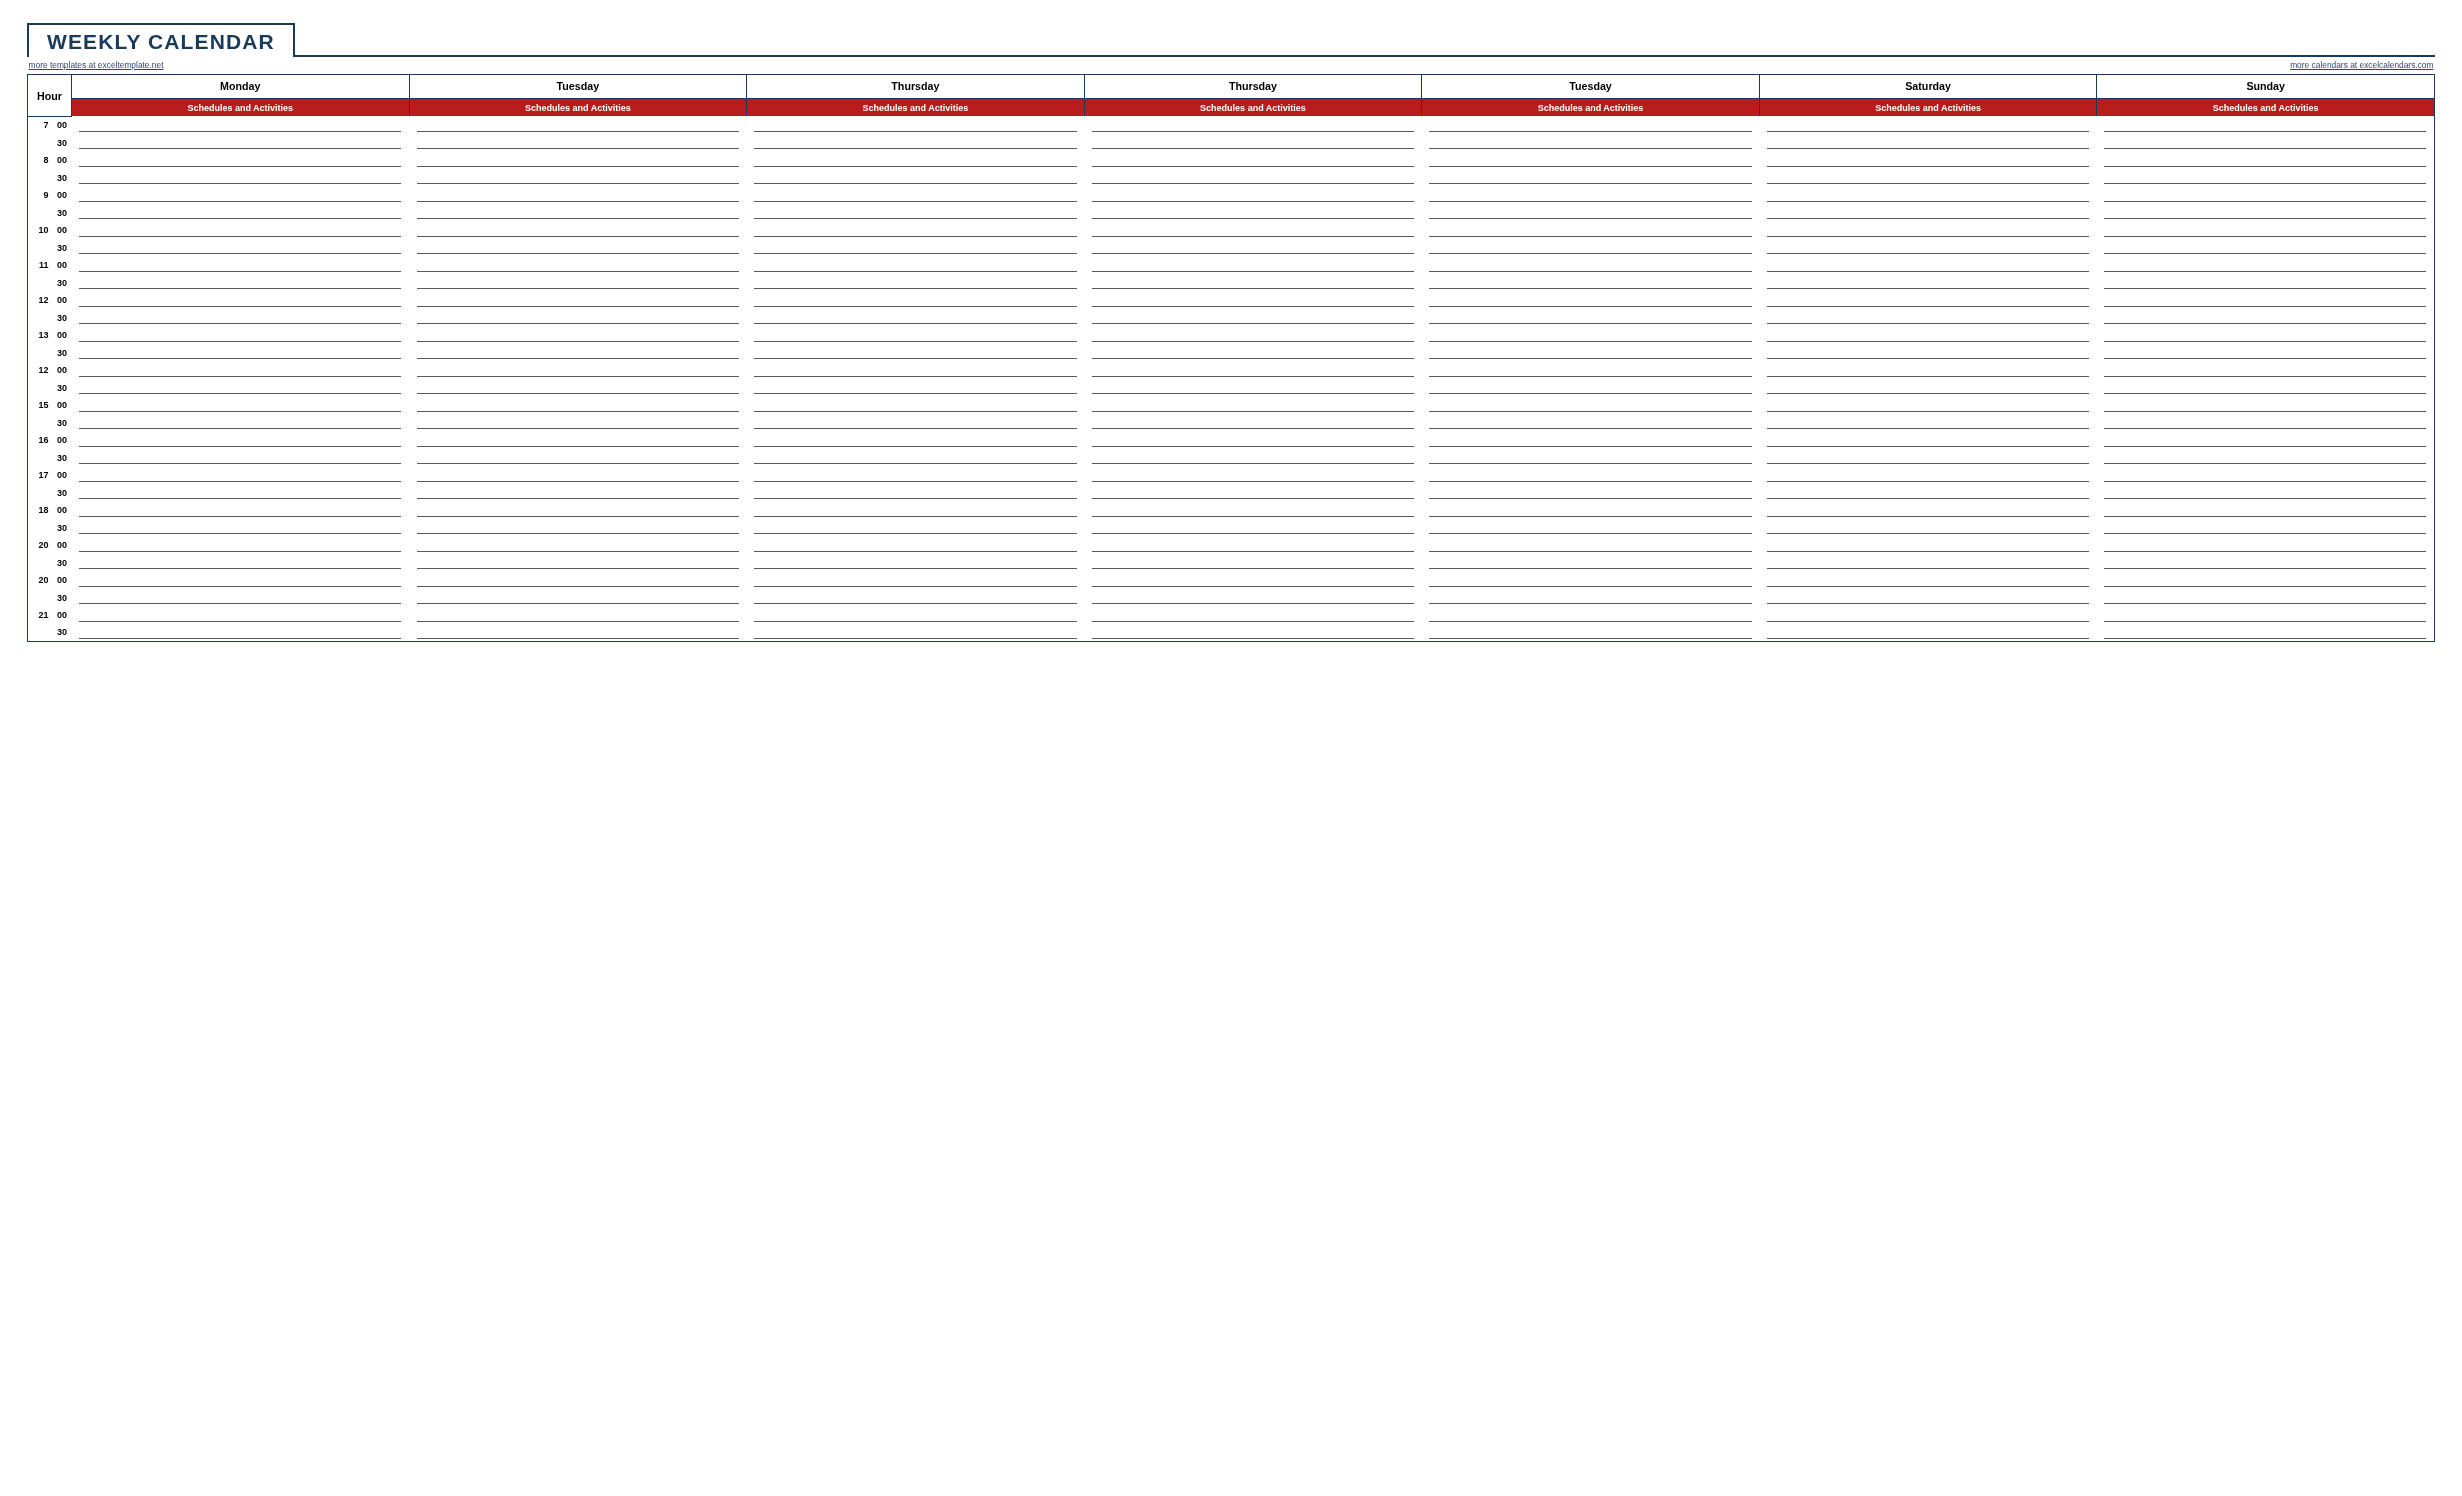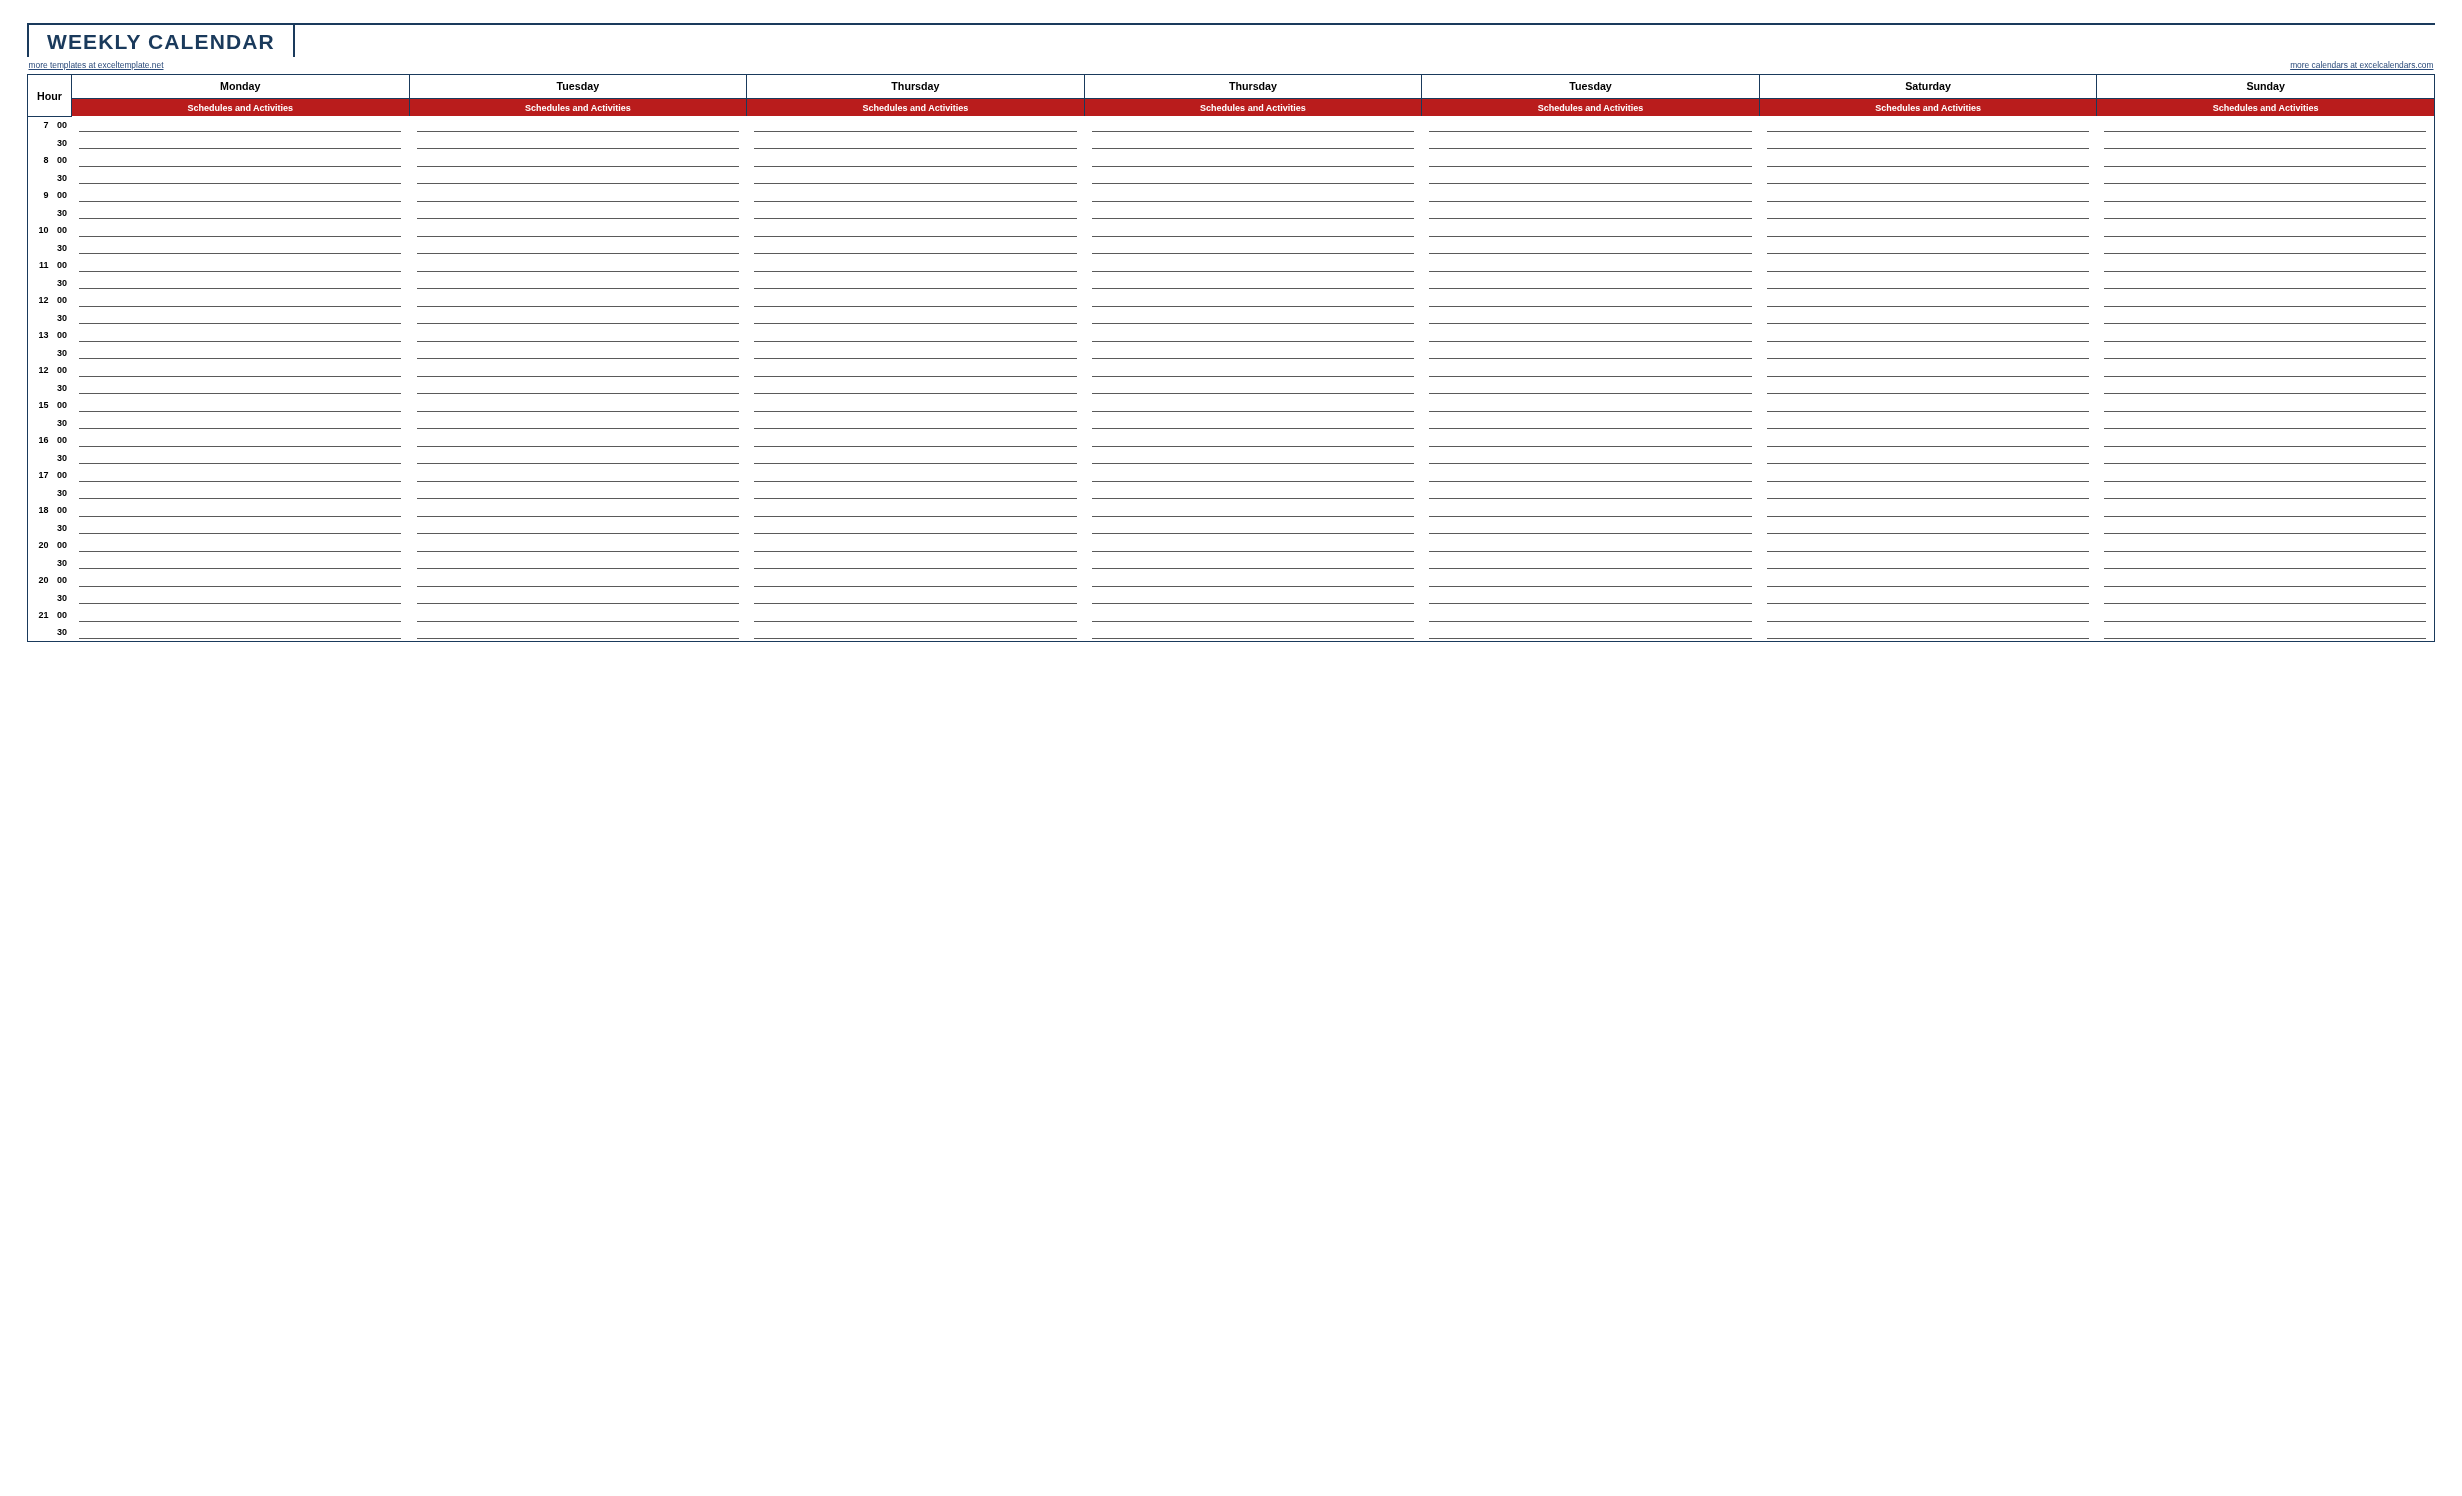--- a/index.html
+++ b/index.html
@@ -3,21 +3,21 @@
   <meta charset="utf-8">
   <style>
     * { box-sizing: border-box; margin: 0; padding: 0; }
     body {
       font-family: Arial, Helvetica, sans-serif;
       background: #fff;
       padding: 23px 27px;
     }
     .title-row {
       display: flex;
-      align-items: flex-start;
+      align-items: flex-end;
       margin-bottom: 1.5px;
     }
     .title-box {
       border: 2.3px solid #1a3a5c;
       border-bottom: none;
       padding: 4.6px 18px 3px 18px;
       font-size: 21px;
       font-weight: 800;
       letter-spacing: 1.1px;
       color: #1a3a5c;

